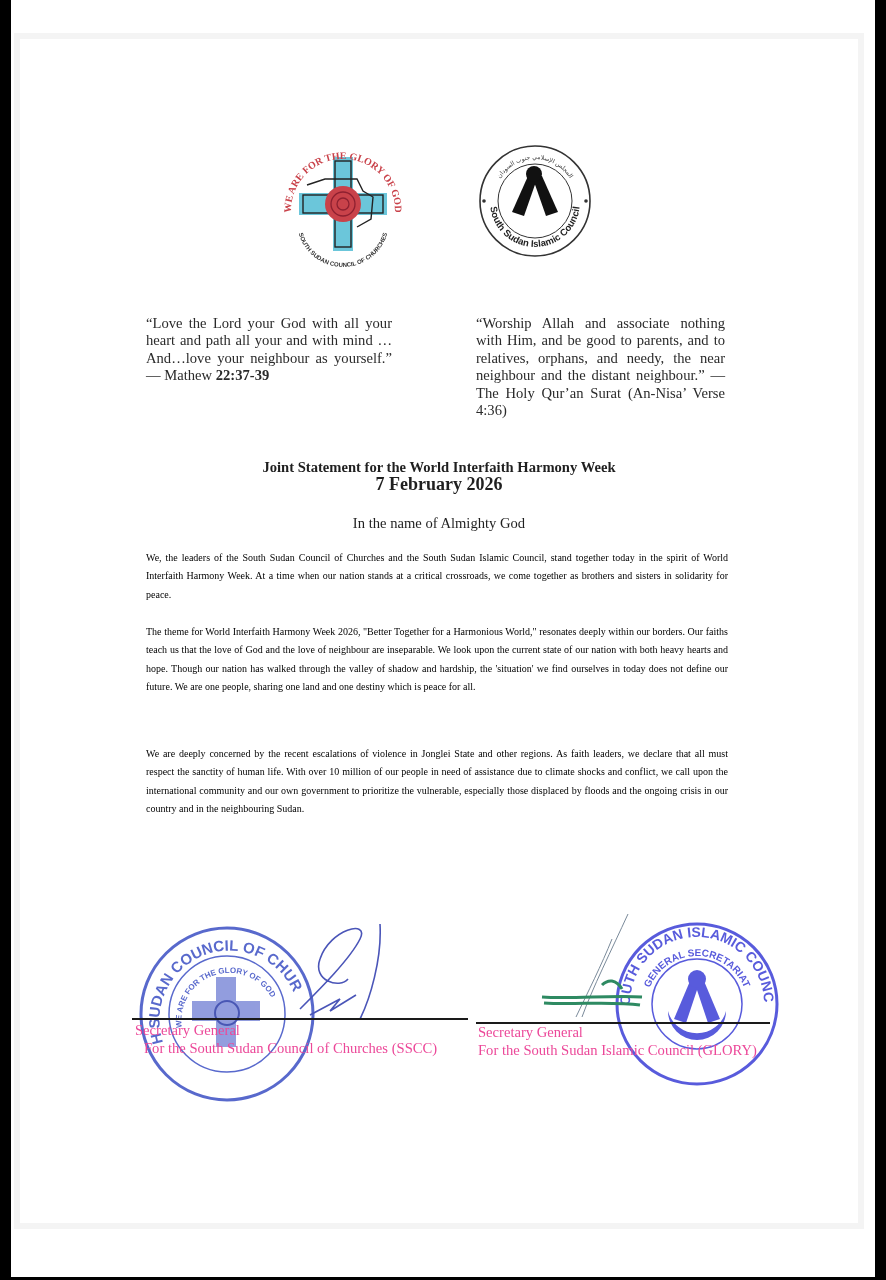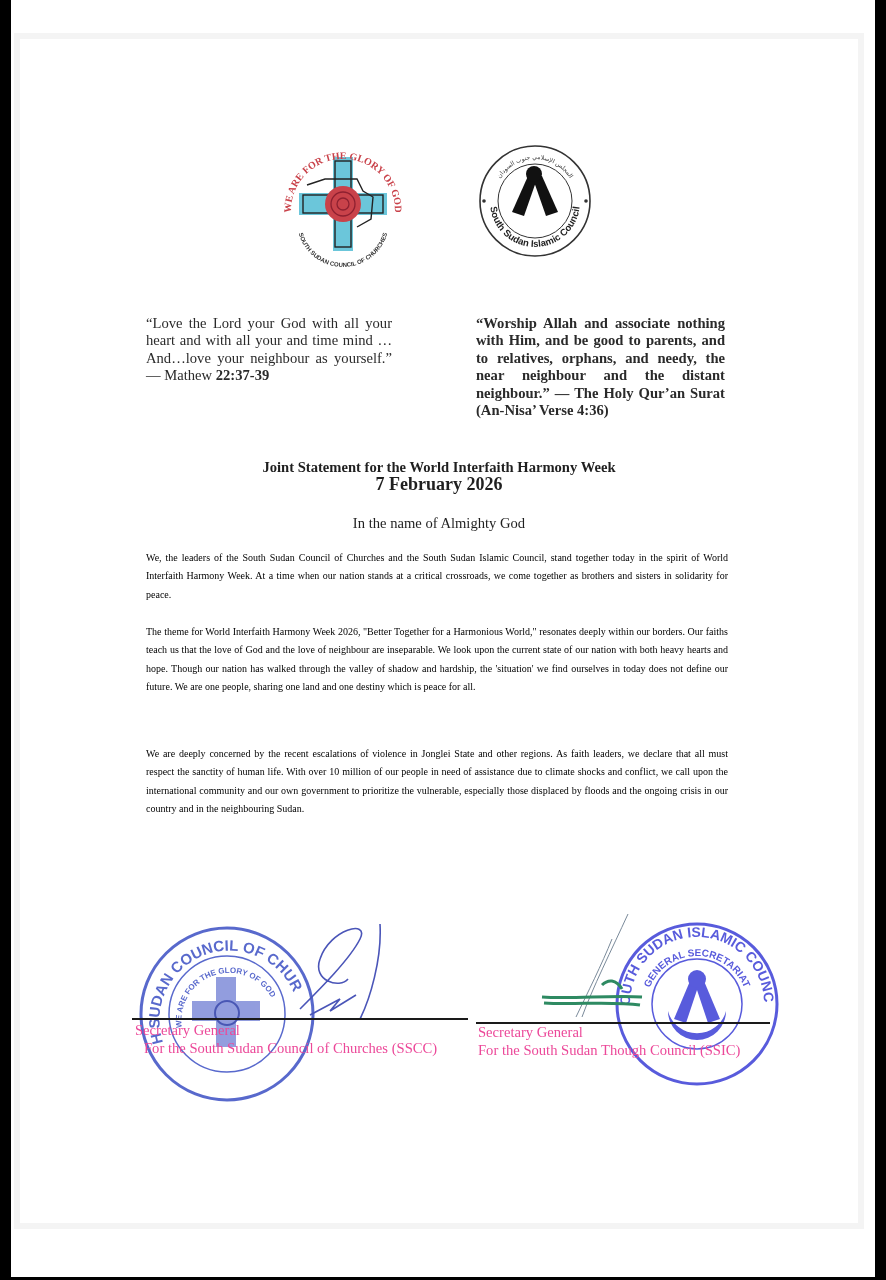--- a/index.html
+++ b/index.html
@@ -18,21 +18,21 @@
 
     .logo { position: absolute; }
     .logo-sscc { left: 257px; top: 100px; width: 130px; height: 130px; }
     .logo-ssic { left: 456px; top: 103px; width: 118px; height: 118px; }
 
     .quote {
       position: absolute; font-size: 14.6px; line-height: 17.4px; text-align: justify;
       color: #2a2a2a;
     }
     .quote-left { left: 126px; top: 276px; width: 246px; }
-    .quote-right { left: 456px; top: 276px; width: 249px; font-weight: bold; }
+    .quote-right { left: 456px; top: 276px; width: 249px; }
     .quote b { font-weight: bold; }
 
     .title-block { position: absolute; left: 0; width: 838px; text-align: center; }
     .title { top: 420px; font-weight: bold; font-size: 14.6px; line-height: 17px; }
     .date { top: 437px; font-weight: bold; font-size: 18px; line-height: 17px; }
     .invocation { top: 476px; font-size: 14.6px; line-height: 17px; }
 
     .para {
       position: absolute; left: 126px; width: 582px; font-size: 10px; line-height: 18.3px;
       text-align: justify; color: #000000;
@@ -112,21 +112,21 @@
     <circle cx="110" cy="59" r="1.8" fill="#333"></circle>
     <text font-family="Liberation Sans, sans-serif" font-weight="bold" font-size="9.5" fill="#222">
       <textPath href="#ssic-bot-arc" startOffset="50%" text-anchor="middle">South Sudan Islamic Council</textPath>
     </text>
     <text font-family="DejaVu Sans, sans-serif" font-size="6" fill="#333">
       <textPath href="#ssic-top-arc" startOffset="50%" text-anchor="middle">المجلس الإسلامي جنوب السودان</textPath>
     </text>
   </svg>
 
   <div class="quote quote-left">
-    <span>“Love the Lord your God with all your heart and with all your and time mind … And…love your neighbour as yourself.” — Mathew </span><b>22:37-39</b>
+    <span>“Love the Lord your God with all your heart and path all your and with mind … And…love your neighbour as yourself.” — Mathew </span><b>22:37-39</b>
   </div>
   <div class="quote quote-right">
     <span>“Worship Allah and associate nothing with Him, and be good to parents, and to relatives, orphans, and needy, the near neighbour and the distant neighbour.” — The Holy Qur’an Surat (An-Nisa’ Verse 4:36)</span>
   </div>
 
   <div class="title-block title">Joint Statement for the World Interfaith Harmony Week</div>
   <div class="title-block date">7 February 2026</div>
   <div class="title-block invocation">In the name of Almighty God</div>
 
   <p class="para p1">We, the leaders of the South Sudan Council of Churches and the South Sudan Islamic Council, stand together today in the spirit of World Interfaith Harmony Week. At a time when our nation stands at a critical crossroads, we come together as brothers and sisters in solidarity for peace.</p>
@@ -180,14 +180,14 @@
     <path d="M 96 5 C 80 40, 60 80, 50 108 M 80 30 C 70 55, 55 85, 44 108" fill="none" stroke="#7a8a9a" stroke-width="1"></path>
     <path d="M 10 88 C 40 90, 80 86, 110 88 M 12 94 C 40 96, 80 92, 108 96 M 70 76 C 76 70, 84 70, 90 80" fill="none" stroke="#2e8a62" stroke-width="3"></path>
   </svg>
 
   <div class="sig-line sig-line-left"></div>
   <div class="sig-line sig-line-right"></div>
 
   <div class="sig-text sig-left-title">Secretary General</div>
   <div class="sig-text sig-left-org">For the South Sudan Council of Churches (SSCC)</div>
   <div class="sig-text sig-right-title">Secretary General</div>
-  <div class="sig-text sig-right-org">For the South Sudan Though Council (SSIC)</div>
+  <div class="sig-text sig-right-org">For the South Sudan Islamic Council (GLORY)</div>
 </div>
 
 </body></html>

